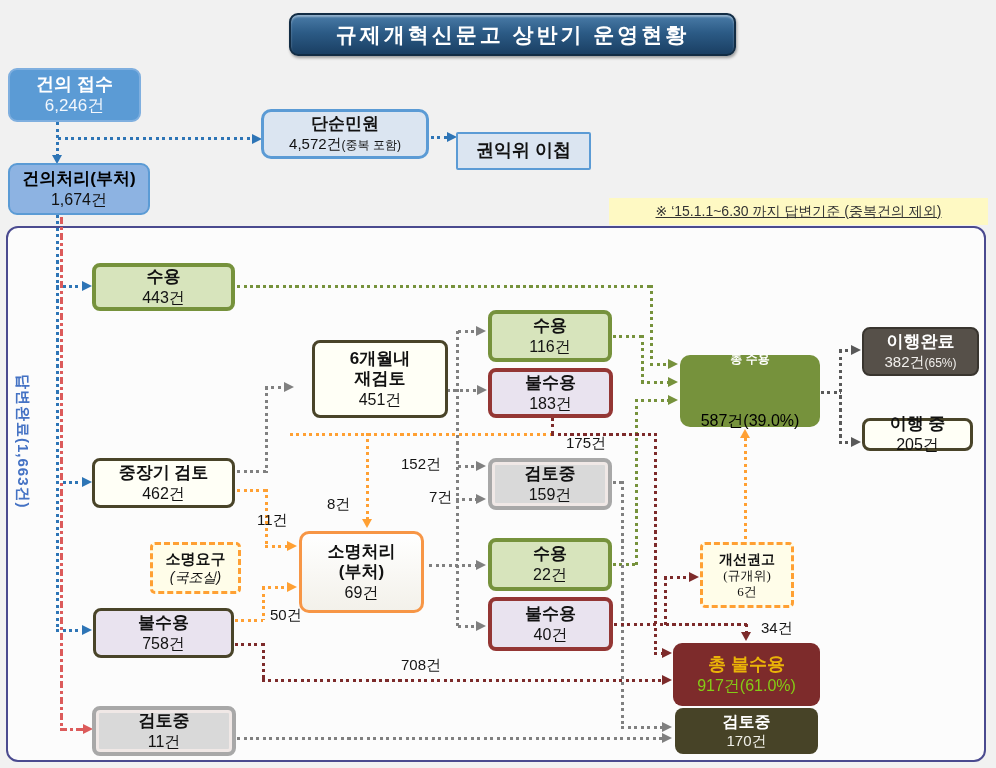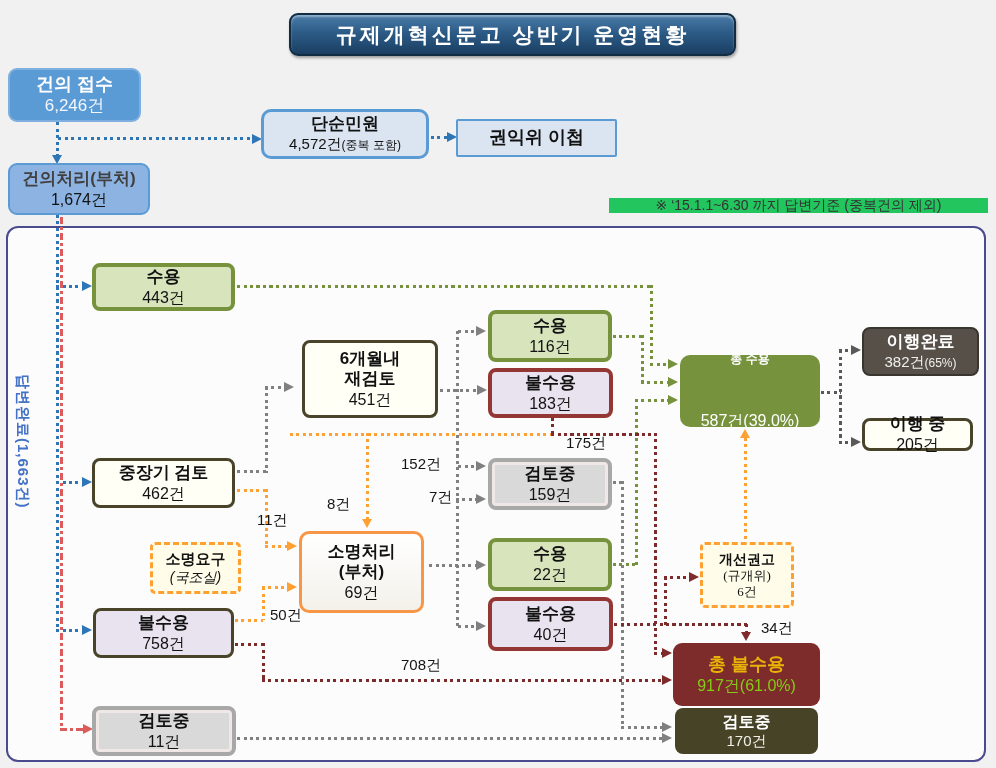--- a/index.html
+++ b/index.html
@@ -14,53 +14,53 @@
   
   .titlebox{left:289px;top:13px;width:447px;height:43px;
     background:linear-gradient(180deg,#4A7CA8 0%,#2C5B86 45%,#1A3F63 100%);
     border:2px solid #122C44;border-radius:9px;
     box-shadow:inset 0 2px 2px rgba(255,255,255,.4),1px 2px 3px rgba(0,0,0,.35);}
   .titlebox .bt{color:#FFFFFF;font-size:21px;letter-spacing:3px;}
   .intake{left:8px;top:68px;width:133px;height:54px;background:#5B9BD5;border:2px solid #7FAFDF;border-radius:9px;}
   .intake .bt{color:#FFFFFF;font-size:18px;}
   .intake .bn{color:#F2F7FD;font-size:17px;}
   .processing{left:8px;top:163px;width:142px;height:52px;background:#8DB3E2;border:2px solid #5B9BD5;border-radius:9px;}
-  .processing .bt{color:#404040;}
+  .processing .bt{color:#000000;}
   .simple{left:261px;top:109px;width:168px;height:50px;background:#DBE5F1;border:3px solid #5B9BD5;border-radius:10px;}
   .simple .bn{font-size:15px;}
-  .ombud{left:456px;top:119px;width:161px;height:38px;background:#DBE5F1;border:2px solid #5B9BD5;border-radius:2px;}
+  .ombud{left:456px;top:132px;width:135px;height:38px;background:#DBE5F1;border:2px solid #5B9BD5;border-radius:2px;}
   .ombud .bt{font-size:18px;}
-  .note{position:absolute;left:609px;top:198px;width:379px;height:15px;background:#22c55e;color:#333;
-        font-size:14px;display:flex;align-items:center;justify-content:center;z-index:3;}
+  .note{position:absolute;left:609px;top:198px;width:379px;height:27px;background:#fef9c3;color:#333;
+        font-size:14px;display:flex;align-items:center;justify-content:center;z-index:3;text-decoration:underline;}
   
   .frame{position:absolute;left:6px;top:226px;width:980px;height:536px;background:#FCFCFC;
          border:2px solid #4A4A8F;border-radius:12px;box-sizing:border-box;z-index:1;}
   
   .green{background:#D7E4BC;border:4px solid #76923C;}
   .maroonb{background:#E9E3EF;border:4px solid #943634;}
   .ivory{background:#FFFFF6;border:3px solid #494429;}
   .grayb{background:#D9D9D9;border:4px solid #A8A8A8;box-shadow:inset 0 0 0 3px #F0E8E6;}
   .dashedo{background:#FFFDE9;border:3px dashed #FFA033;border-radius:5px;}
   
   .accept443{left:92px;top:263px;width:143px;height:48px;}
-  .review6m{left:302px;top:340px;width:136px;height:78px;}
+  .review6m{left:312px;top:340px;width:136px;height:78px;}
   .accept116{left:488px;top:310px;width:124px;height:52px;}
   .reject183{left:488px;top:368px;width:125px;height:50px;}
   .midterm{left:92px;top:458px;width:143px;height:50px;}
   .reviewing159{left:488px;top:458px;width:124px;height:52px;}
   .exreq{left:150px;top:542px;width:91px;height:52px;}
   .exreq .bt{font-size:15px;} .exreq .bn{font-size:14px;font-style:italic;}
   .exproc{left:299px;top:531px;width:125px;height:82px;background:linear-gradient(180deg,#FFFFFF 0%,#F3F1EA 100%);
           border:3px solid #F79646;border-radius:10px;}
   .accept22{left:488px;top:538px;width:124px;height:53px;}
   .reject40{left:488px;top:597px;width:125px;height:54px;}
   .reject758{left:93px;top:608px;width:141px;height:50px;background:#E9E3EF;border:3px solid #494429;}
   .reviewing11{left:92px;top:706px;width:144px;height:50px;}
   .totacc{left:680px;top:355px;width:140px;height:72px;background:#76923C;border-radius:10px;}
-  .totacc .bt{color:#FFFFFF;font-size:12px;} .totacc .bn{color:#ffffff;margin-top:44px;}
+  .totacc .bt{color:#FFFFFF;font-size:12px;} .totacc .bn{color:#000000;margin-top:44px;}
   .complete{left:862px;top:327px;width:117px;height:49px;background:#565049;border:2px solid #39352F;border-radius:8px;}
   .complete .bt{color:#FFFFFF;} .complete .bn{color:#F1EFEC;font-size:15px;}
   .ongoing{left:862px;top:418px;width:111px;height:33px;}
   .recommend{left:700px;top:542px;width:94px;height:66px;}
   .recommend .bt{font-size:14px;} .recommend .bn{font-size:13px;font-family:Liberation Serif, serif;}
   .totrej{left:673px;top:643px;width:147px;height:63px;background:#7D2B2B;border-radius:9px;}
   .totrej .bt{color:#eab308;font-size:18px;} .totrej .bn{color:#84cc16;}
   .reviewing170{left:675px;top:708px;width:143px;height:46px;background:#474327;border-radius:8px;}
   .reviewing170 .bt{color:#FFFFFF;font-size:16px;} .reviewing170 .bn{color:#F0EFE8;font-size:15px;}
   

